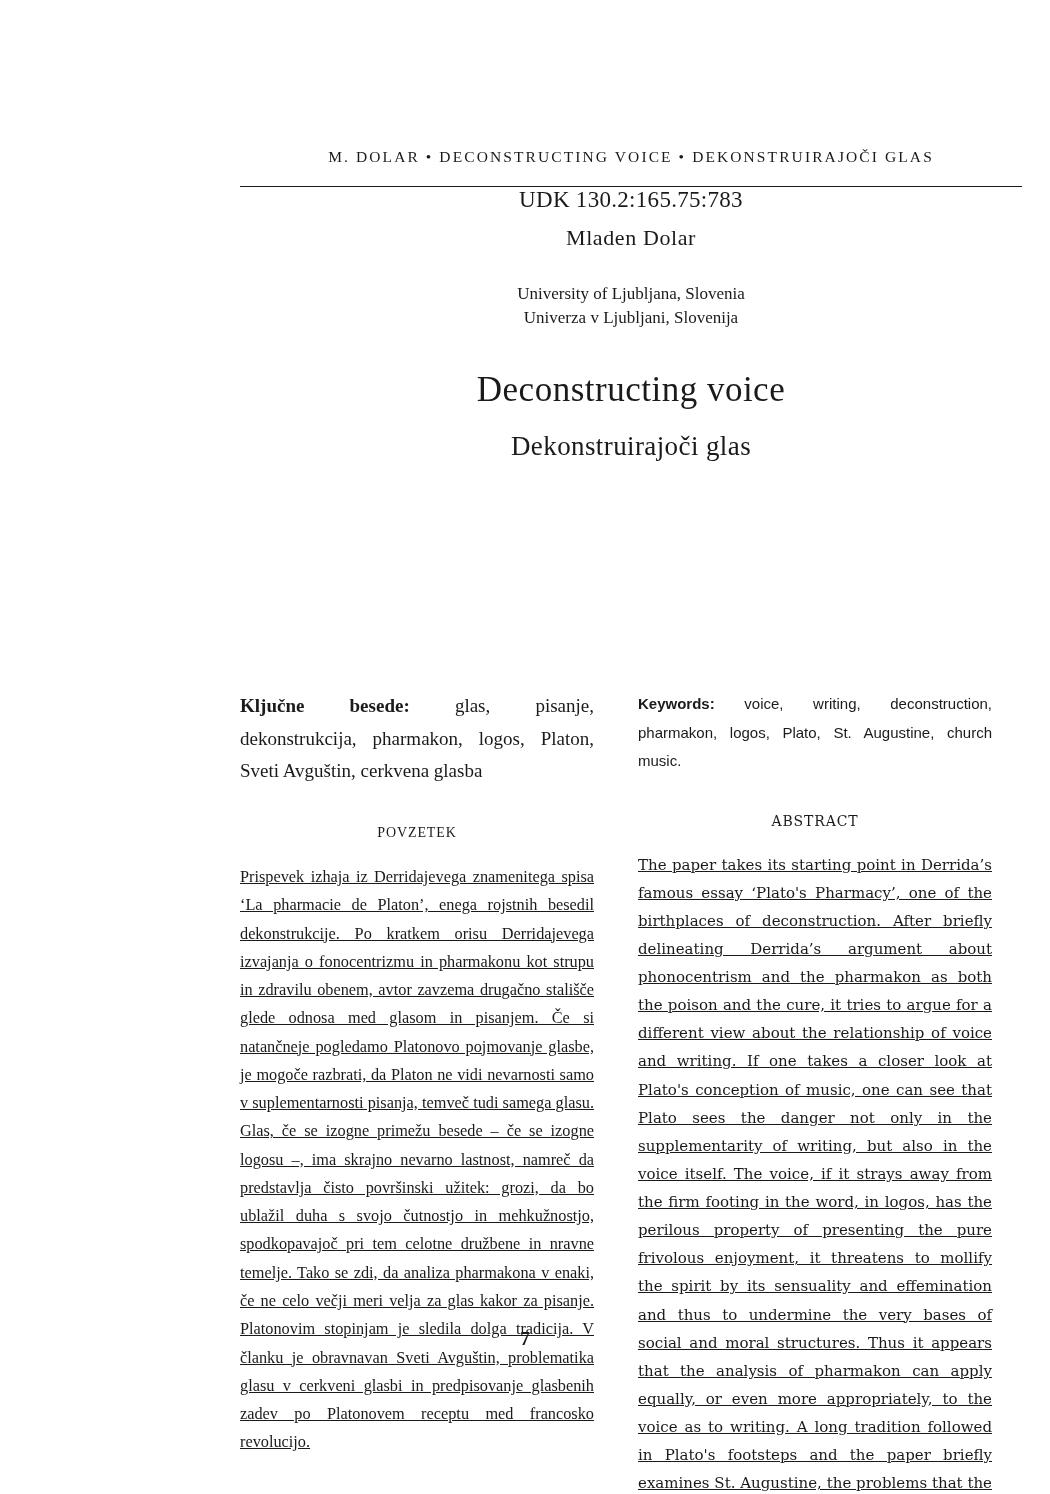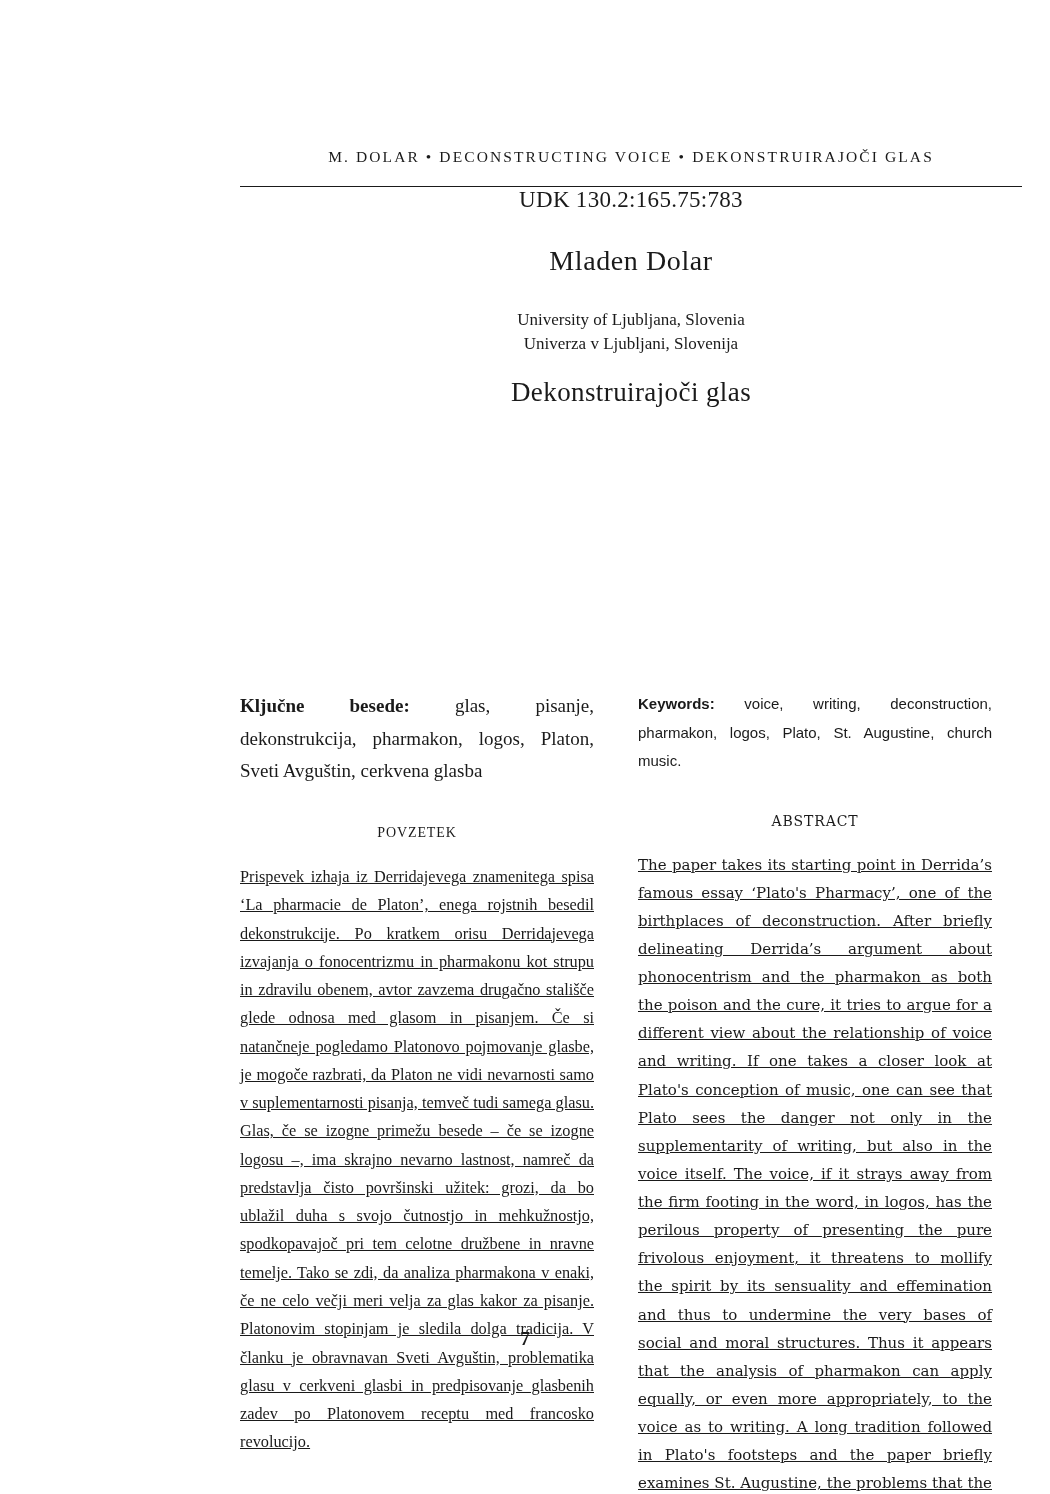--- a/index.html
+++ b/index.html
@@ -39,22 +39,22 @@
     white-space: nowrap;
   }
   
   .udk {
     text-align: center;
     font-size: 23px;
     letter-spacing: 0.3px;
   }
   .author {
     text-align: center;
-    font-size: 28px;
-    margin-top: 32px;
+    font-size: 22px;
+    margin-top: 12px;
     letter-spacing: 0.6px;
   }
   .affiliation {
     text-align: center;
     font-size: 17px;
     margin-top: 31px;
     line-height: 1.42;
   }
   .title-en {
     text-align: center;
@@ -130,20 +130,21 @@
 <div class="page">
 
   <div class="content">
     <div class="running-head">M. DOLAR  •  DECONSTRUCTING VOICE  •  DEKONSTRUIRAJOČI GLAS</div>
     <div class="udk">UDK 130.2:165.75:783</div>
     <div class="author">Mladen Dolar</div>
     <div class="affiliation">
       <div>University of Ljubljana, Slovenia</div>
       <div>Univerza v Ljubljani, Slovenija</div>
     </div>
+    <div class="title-en">Deconstructing voice</div>
     <div class="title-sl">Dekonstruirajoči glas</div>
   </div>
 
   <div class="columns">
 
     <div class="col left">
       <p class="kw"><b>Ključne besede:</b><span> glas, pisanje, dekonstrukcija, pharmakon, logos, Platon, Sveti Avguštin, cerkvena glasba</span></p>
       <div class="sec-label">POVZETEK</div>
       <p class="abstract">Prispevek izhaja iz Derridajevega znamenitega spisa ‘La pharmacie de Platon’, enega rojstnih besedil dekonstrukcije. Po kratkem orisu Derridajevega izvajanja o fonocentrizmu in pharmakonu kot strupu in zdravilu obenem, avtor zavzema drugačno stališče glede odnosa med glasom in pisanjem. Če si natančneje pogledamo Platonovo pojmovanje glasbe, je mogoče razbrati, da Platon ne vidi nevarnosti samo v suplementarnosti pisanja, temveč tudi samega glasu. Glas, če se izogne primežu besede – če se izogne logosu –, ima skrajno nevarno lastnost, namreč da predstavlja čisto površinski užitek: grozi, da bo ublažil duha s svojo čutnostjo in mehkužnostjo, spodkopavajoč pri tem celotne družbene in nravne temelje. Tako se zdi, da analiza pharmakona v enaki, če ne celo večji meri velja za glas kakor za pisanje. Platonovim stopinjam je sledila dolga tradicija. V članku je obravnavan Sveti Avguštin, problematika glasu v cerkveni glasbi in predpisovanje glasbenih zadev po Platonovem receptu med francosko revolucijo.</p>
     </div>

